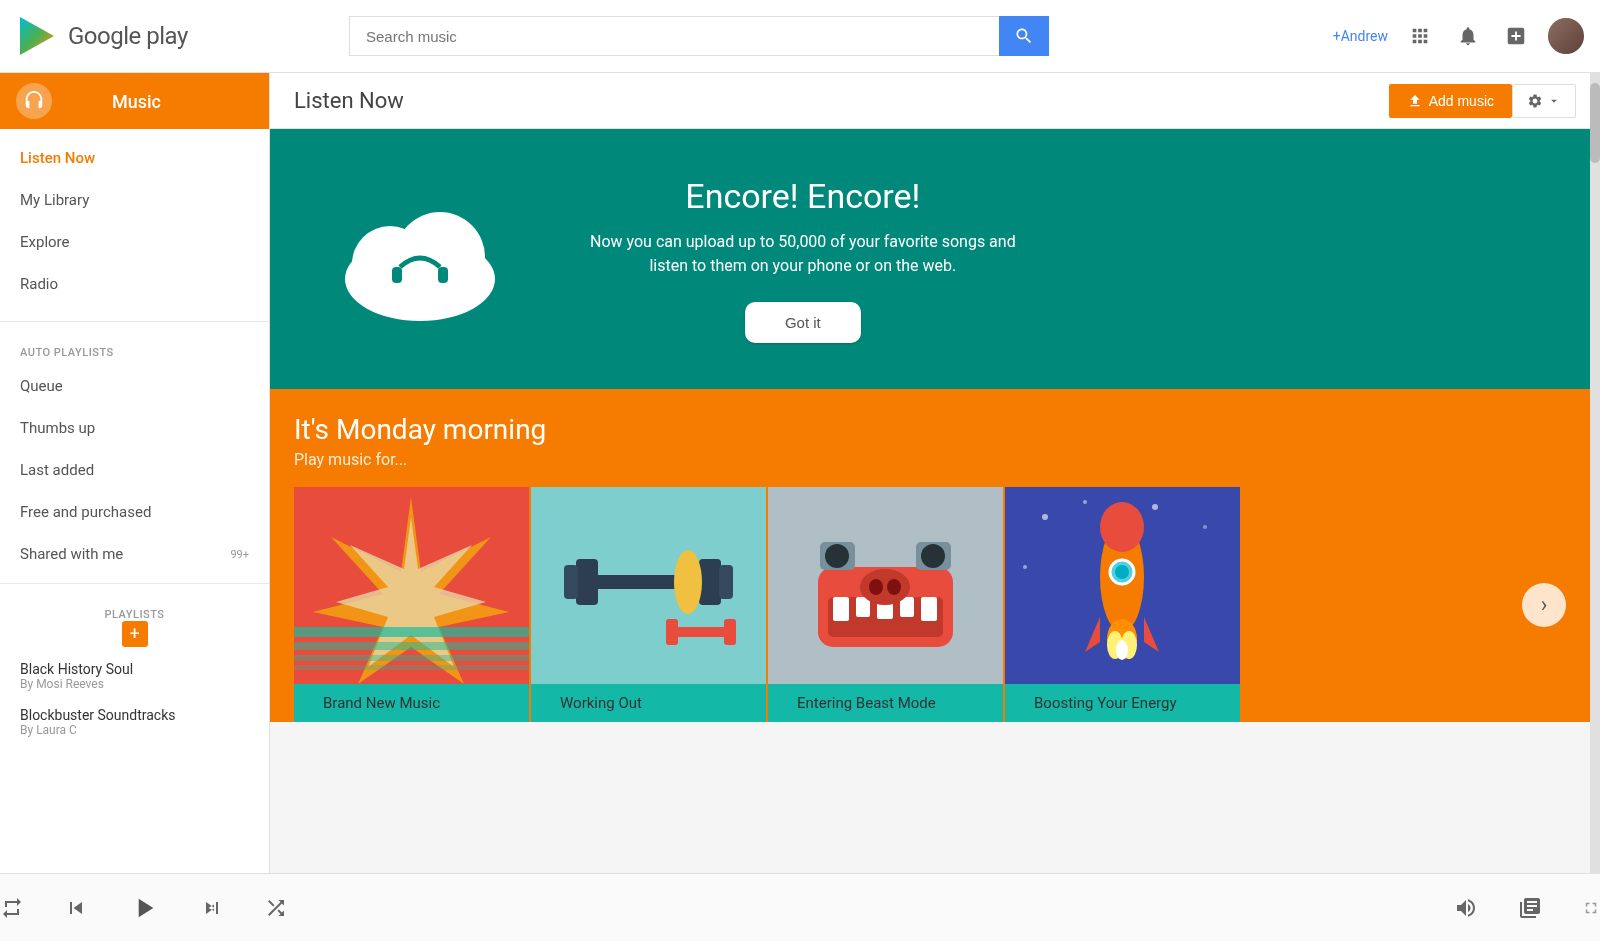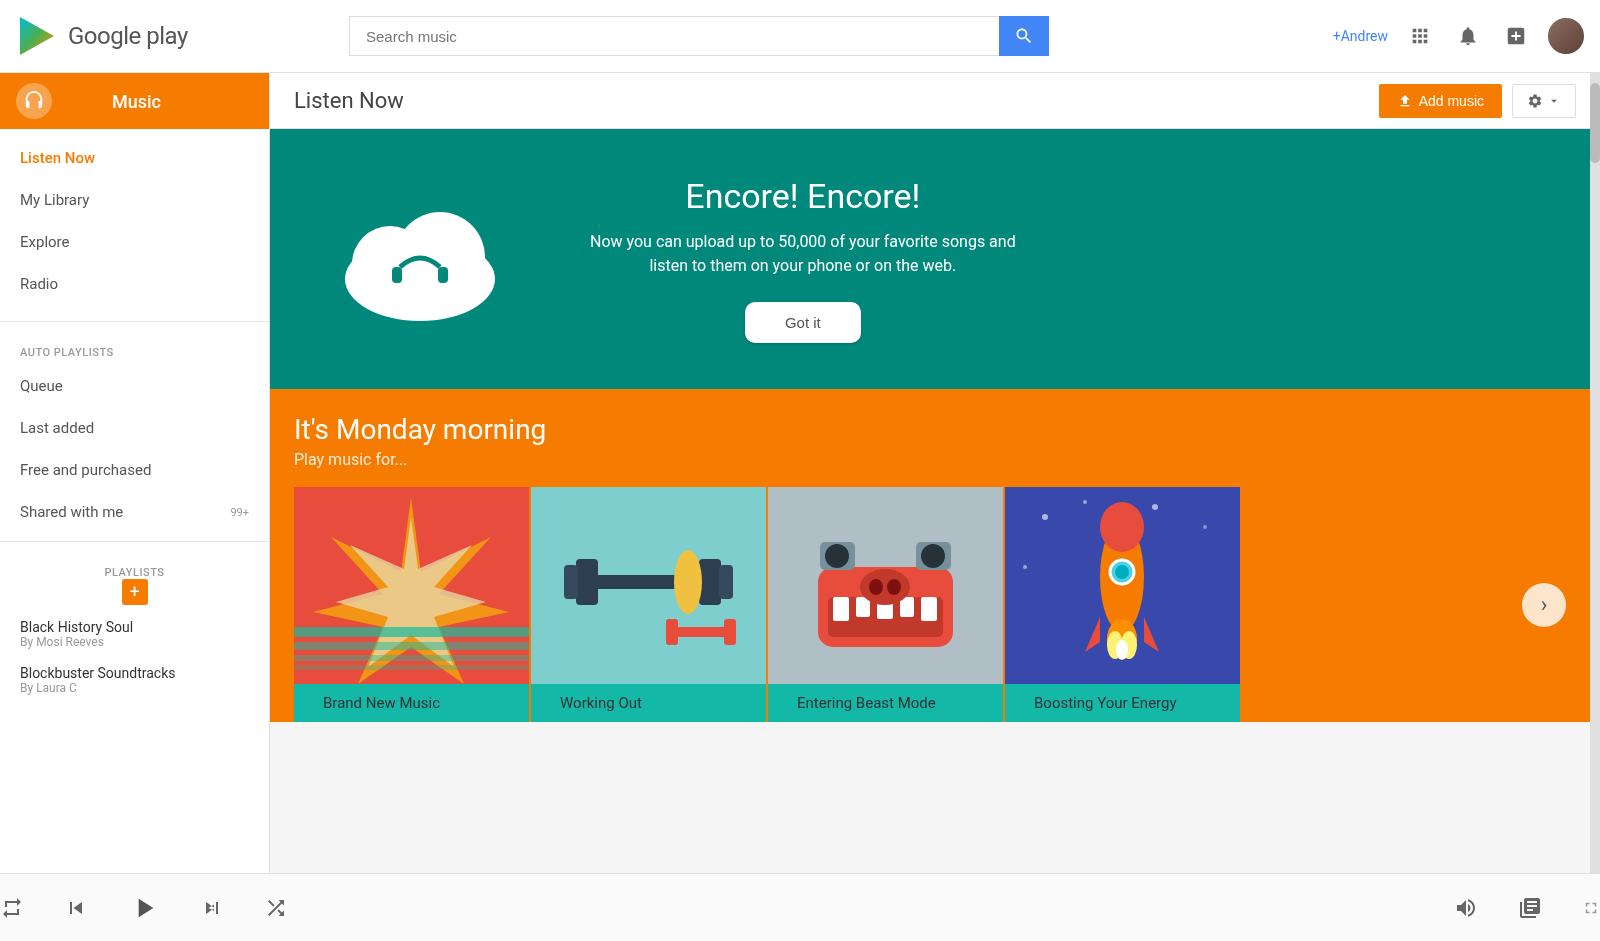--- a/index.html
+++ b/index.html
@@ -221,21 +221,20 @@
       background: #fff;
       border-bottom: 1px solid #e0e0e0;
     }
     .page-title {
       font-size: 22px;
       font-weight: 400;
       color: #444;
     }
     .header-actions {
       display: flex;
-      gap: 10px;
     }
     .add-music-btn {
       background: #f57c00;
       color: #fff;
       border: none;
       padding: 8px 18px;
       font-size: 14px;
       cursor: pointer;
       display: flex;
       align-items: center;
@@ -488,20 +487,23 @@
       <div class="nav-item">
         <span>Radio</span>
       </div>
     </div>
 
     <div class="nav-divider"></div>
 
     <div class="nav-section-label">AUTO PLAYLISTS</div>
     <div class="nav-item">
       <span>Queue</span>
+    </div>
+    <div class="nav-item">
+      <span>Thumbs up</span>
     </div>
     <div class="nav-item">
       <span>Last added</span>
     </div>
     <div class="nav-item">
       <span>Free and purchased</span>
     </div>
     <div class="nav-item">
       <span>Shared with me</span>
       <span class="nav-badge">99+</span>

